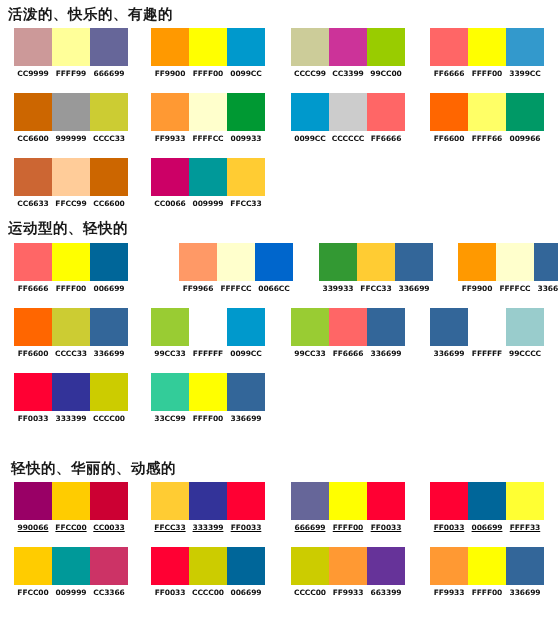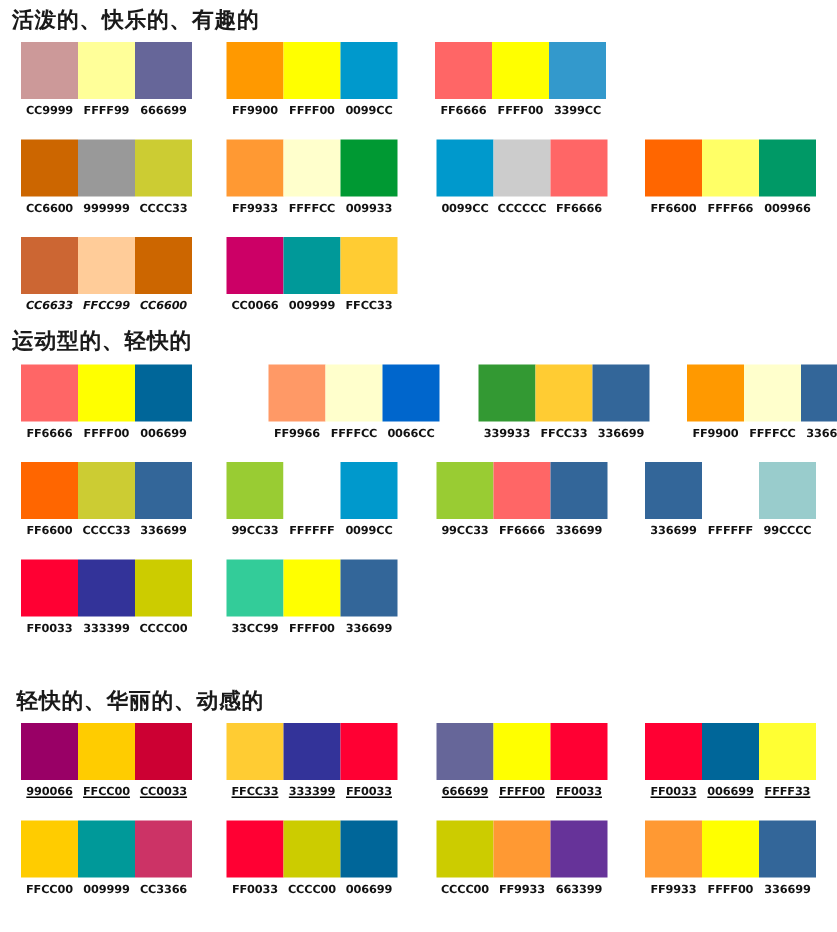--- a/index.html
+++ b/index.html
@@ -105,20 +105,32 @@
             <div class="swatch" title="FF9900" style="background: rgb(255, 153, 0);"></div>
             <div class="swatch" title="FFFF00" style="background: rgb(255, 255, 0);"></div>
             <div class="swatch" title="0099CC" style="background: rgb(0, 153, 204);"></div>
           </div>
           <div class="codes">
             <div class="code">FF9900</div>
             <div class="code">FFFF00</div>
             <div class="code">0099CC</div>
           </div>
         </div>
+        <div class="palette" style="margin-left: 26px;">
+          <div class="swatches">
+            <div class="swatch" title="CCCC99" style="background: rgb(204, 204, 153);"></div>
+            <div class="swatch" title="CC3399" style="background: rgb(204, 51, 153);"></div>
+            <div class="swatch" title="99CC00" style="background: rgb(153, 204, 0);"></div>
+          </div>
+          <div class="codes">
+            <div class="code">CCCC99</div>
+            <div class="code">CC3399</div>
+            <div class="code">99CC00</div>
+          </div>
+        </div>
         <div class="palette" style="margin-left: 25px;">
           <div class="swatches">
             <div class="swatch" title="FF6666" style="background: rgb(255, 102, 102);"></div>
             <div class="swatch" title="FFFF00" style="background: rgb(255, 255, 0);"></div>
             <div class="swatch" title="3399CC" style="background: rgb(51, 153, 204);"></div>
           </div>
           <div class="codes">
             <div class="code">FF6666</div>
             <div class="code">FFFF00</div>
             <div class="code">3399CC</div>
@@ -169,21 +181,21 @@
             <div class="swatch" title="009966" style="background: rgb(0, 153, 102);"></div>
           </div>
           <div class="codes">
             <div class="code">FF6600</div>
             <div class="code">FFFF66</div>
             <div class="code">009966</div>
           </div>
         </div>
       </div>
       <div class="palette-row" style="position: absolute; left: 0px; top: 158px;">
-        <div class="palette" style="margin-left: 14px; font-style: italic;">
+        <div class="palette" style="margin-left: 14px;">
           <div class="swatches">
             <div class="swatch" title="CC6633" style="background: rgb(204, 102, 51);"></div>
             <div class="swatch" title="FFCC99" style="background: rgb(255, 204, 153);"></div>
             <div class="swatch" title="CC6600" style="background: rgb(204, 102, 0);"></div>
           </div>
           <div class="codes">
             <div class="code">CC6633</div>
             <div class="code">FFCC99</div>
             <div class="code">CC6600</div>
           </div>

